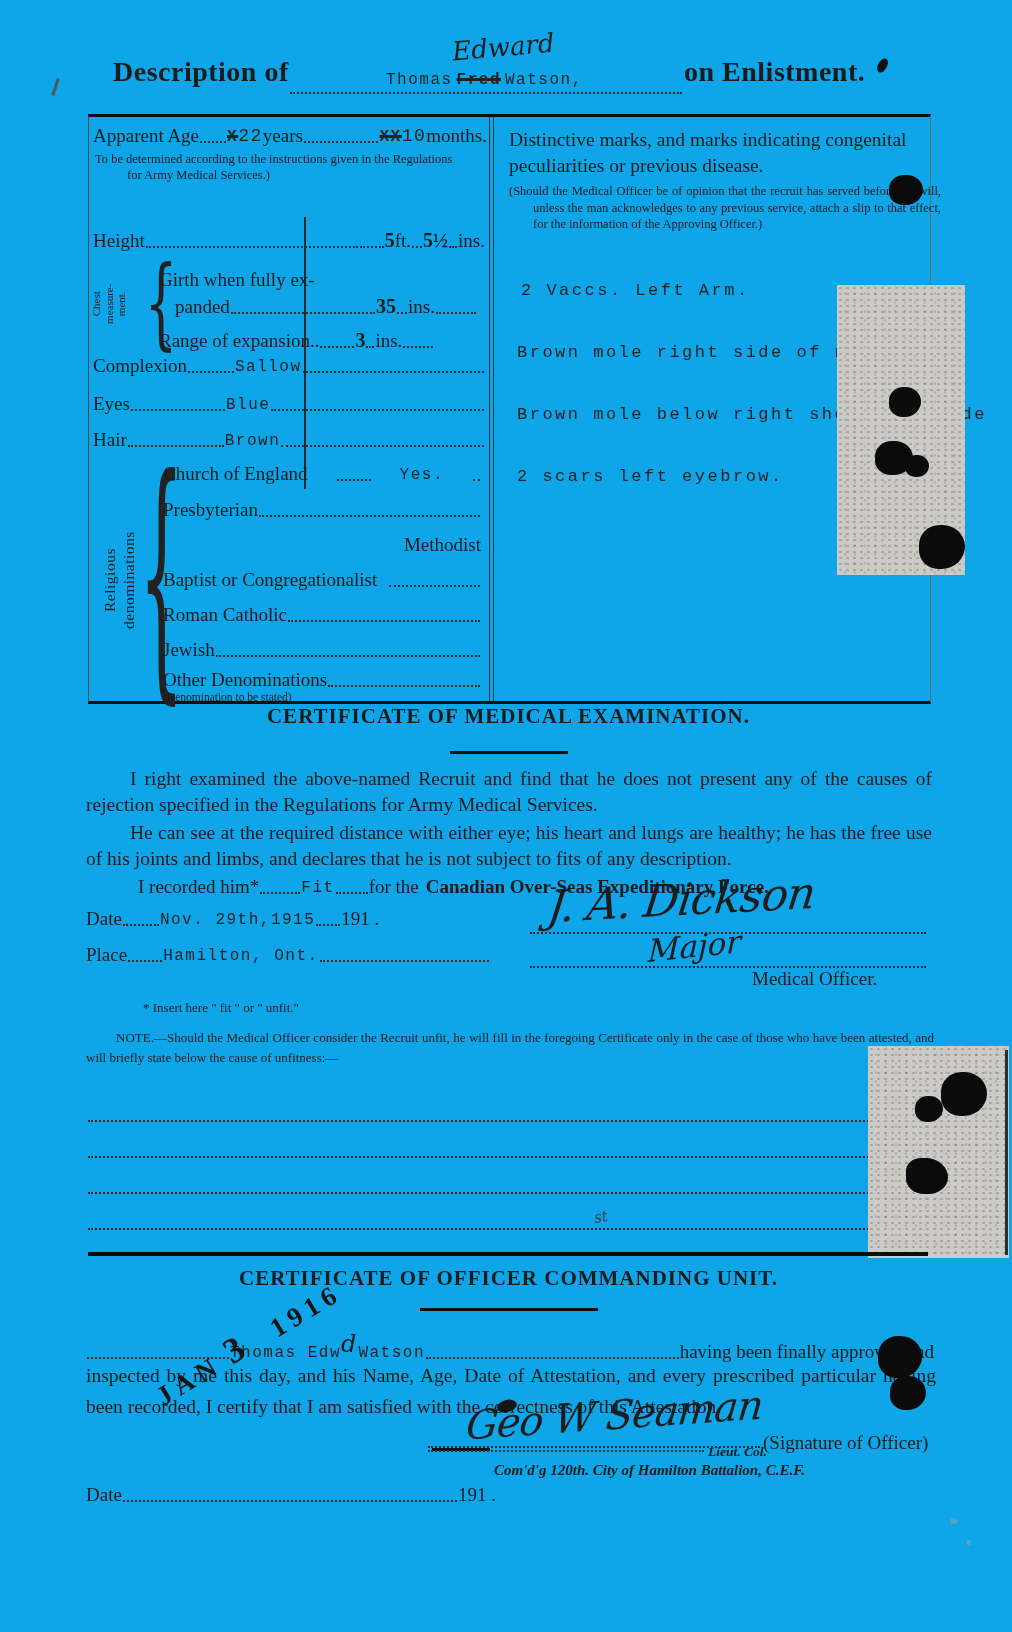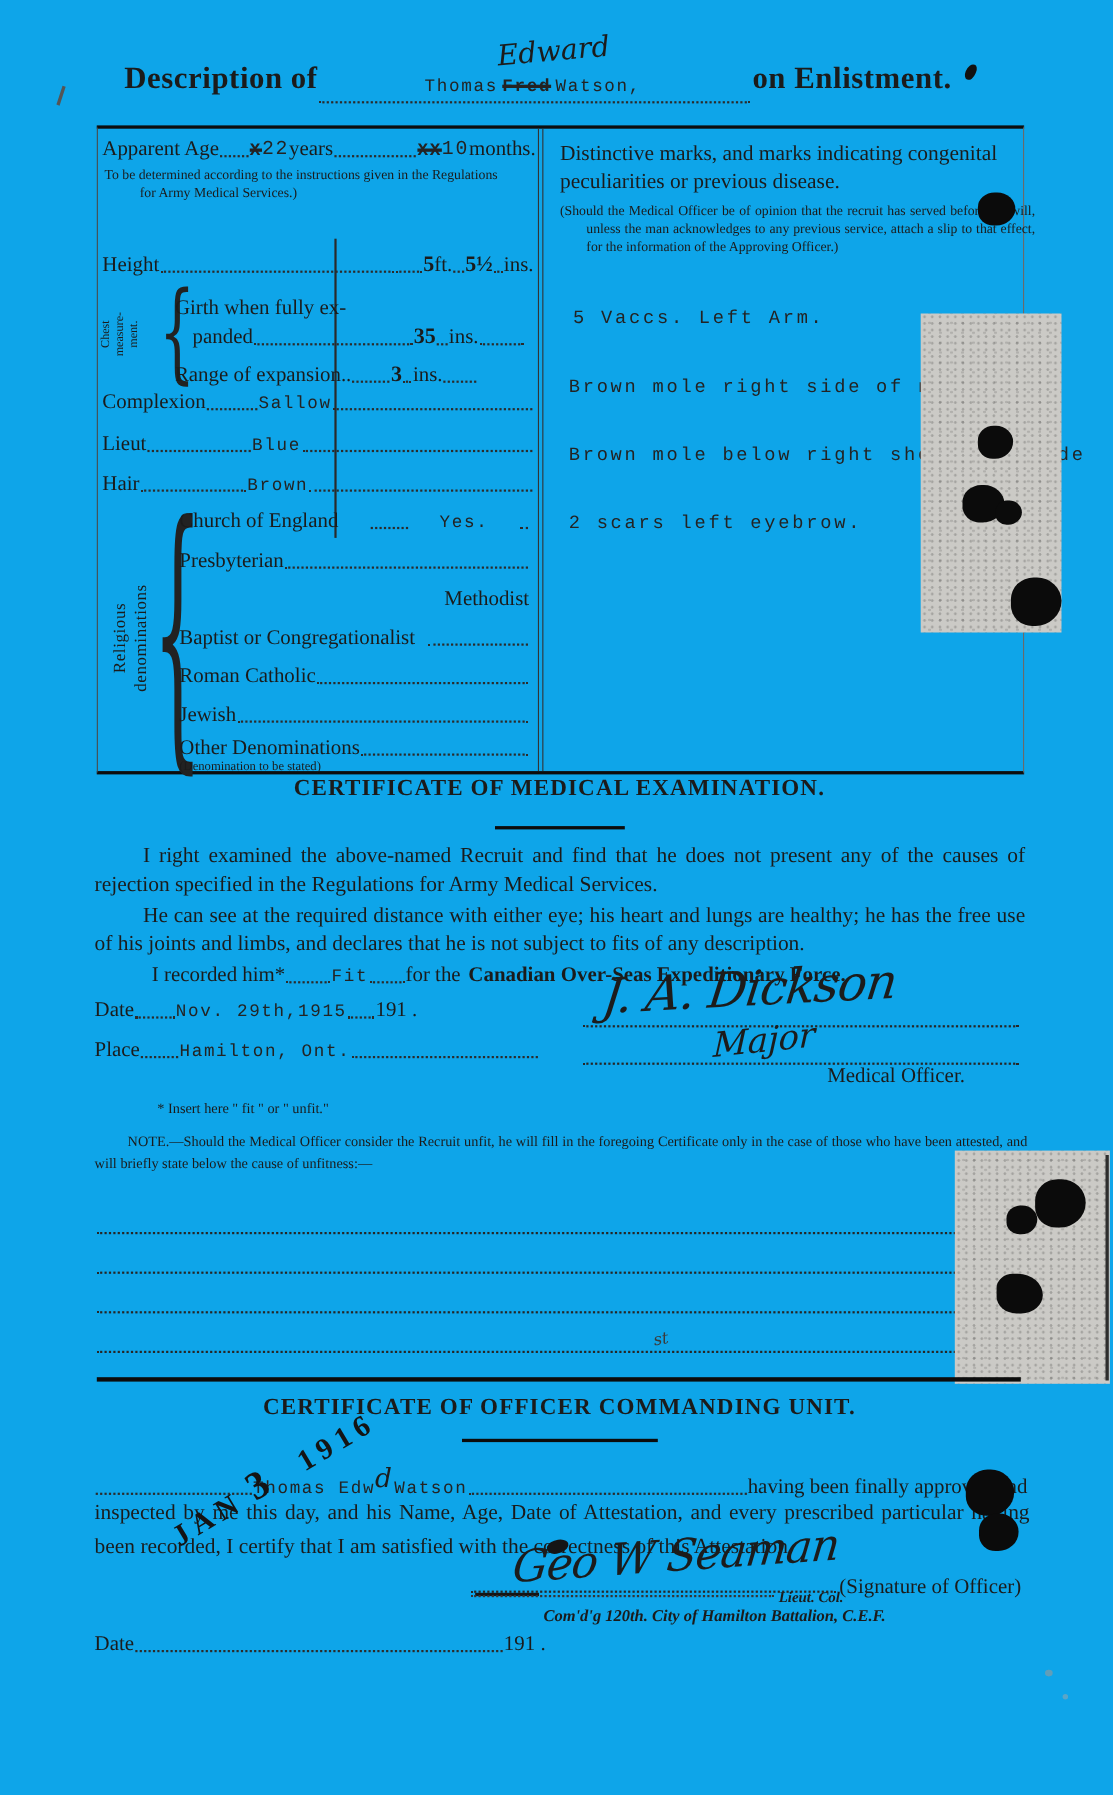--- a/index.html
+++ b/index.html
@@ -107,21 +107,21 @@
       <span class="dots dfix" style="width:30px;"></span>
     </div>
 
     <div class="abs frow" style="left:4px;top:238px;width:392px;">
       <span class="lbl">Complexion</span>
       <span class="dots dfix" style="width:46px;"></span>
       <span class="typed">Sallow</span>
       <span class="dots"></span>
     </div>
     <div class="abs frow" style="left:4px;top:276px;width:392px;">
-      <span class="lbl">Lieut</span>
+      <span class="lbl">Eyes</span>
       <span class="dots dfix" style="width:94px;"></span>
       <span class="typed">Blue</span>
       <span class="dots"></span>
     </div>
     <div class="abs frow" style="left:4px;top:312px;width:392px;">
       <span class="lbl">Hair</span>
       <span class="dots dfix" style="width:96px;"></span>
       <span class="typed">Brown</span>
       <span class="dots"></span>
     </div>
@@ -160,21 +160,21 @@
     </div>
     <div class="abs frow" style="left:74px;top:552px;width:318px;">
       <span class="lbl">Other Denominations</span>
       <span class="dots"></span>
     </div>
     <div class="abs" style="left:74px;top:574px;font-size:11.5px;">(Denomination to be stated)</div>
 
     <div class="abs" style="left:420px;top:10px;width:404px;font-size:19.5px;line-height:26px;">Distinctive marks, and marks indicating congenital peculiarities or previous disease.</div>
     <div class="abs sm" style="left:420px;top:66px;width:408px;text-align:justify;padding-left:24px;text-indent:-24px;">(Should the Medical Officer be of opinion that the recruit has served before, he will, unless the man acknowledges to any previous service, attach a slip to that effect, for the information of the Approving Officer.)</div>
 
-    <div class="abs typed" style="left:432px;top:164px;font-size:17px;letter-spacing:2.5px;">5  Vaccs. Left Arm.</div>
+    <div class="abs typed" style="left:432px;top:164px;font-size:17px;letter-spacing:2.5px;">2  Vaccs. Left Arm.</div>
     <div class="abs typed" style="left:428px;top:226px;font-size:17px;letter-spacing:2.5px;">Brown mole right side of neck.</div>
     <div class="abs typed" style="left:428px;top:288px;font-size:17px;letter-spacing:2.5px;">Brown mole below right shoulder blade</div>
     <div class="abs typed" style="left:428px;top:350px;font-size:17px;letter-spacing:2.5px;">2 scars left eyebrow.</div>
 
     <div class="strip" style="left:748px;top:168px;width:128px;height:290px;"></div>
     <div class="blob" style="left:800px;top:58px;width:34px;height:30px;"></div>
     <div class="blob" style="left:800px;top:270px;width:32px;height:30px;"></div>
     <div class="blob" style="left:786px;top:324px;width:38px;height:34px;"></div>
     <div class="blob" style="left:816px;top:338px;width:24px;height:22px;"></div>
     <div class="blob" style="left:830px;top:408px;width:46px;height:44px;"></div>

